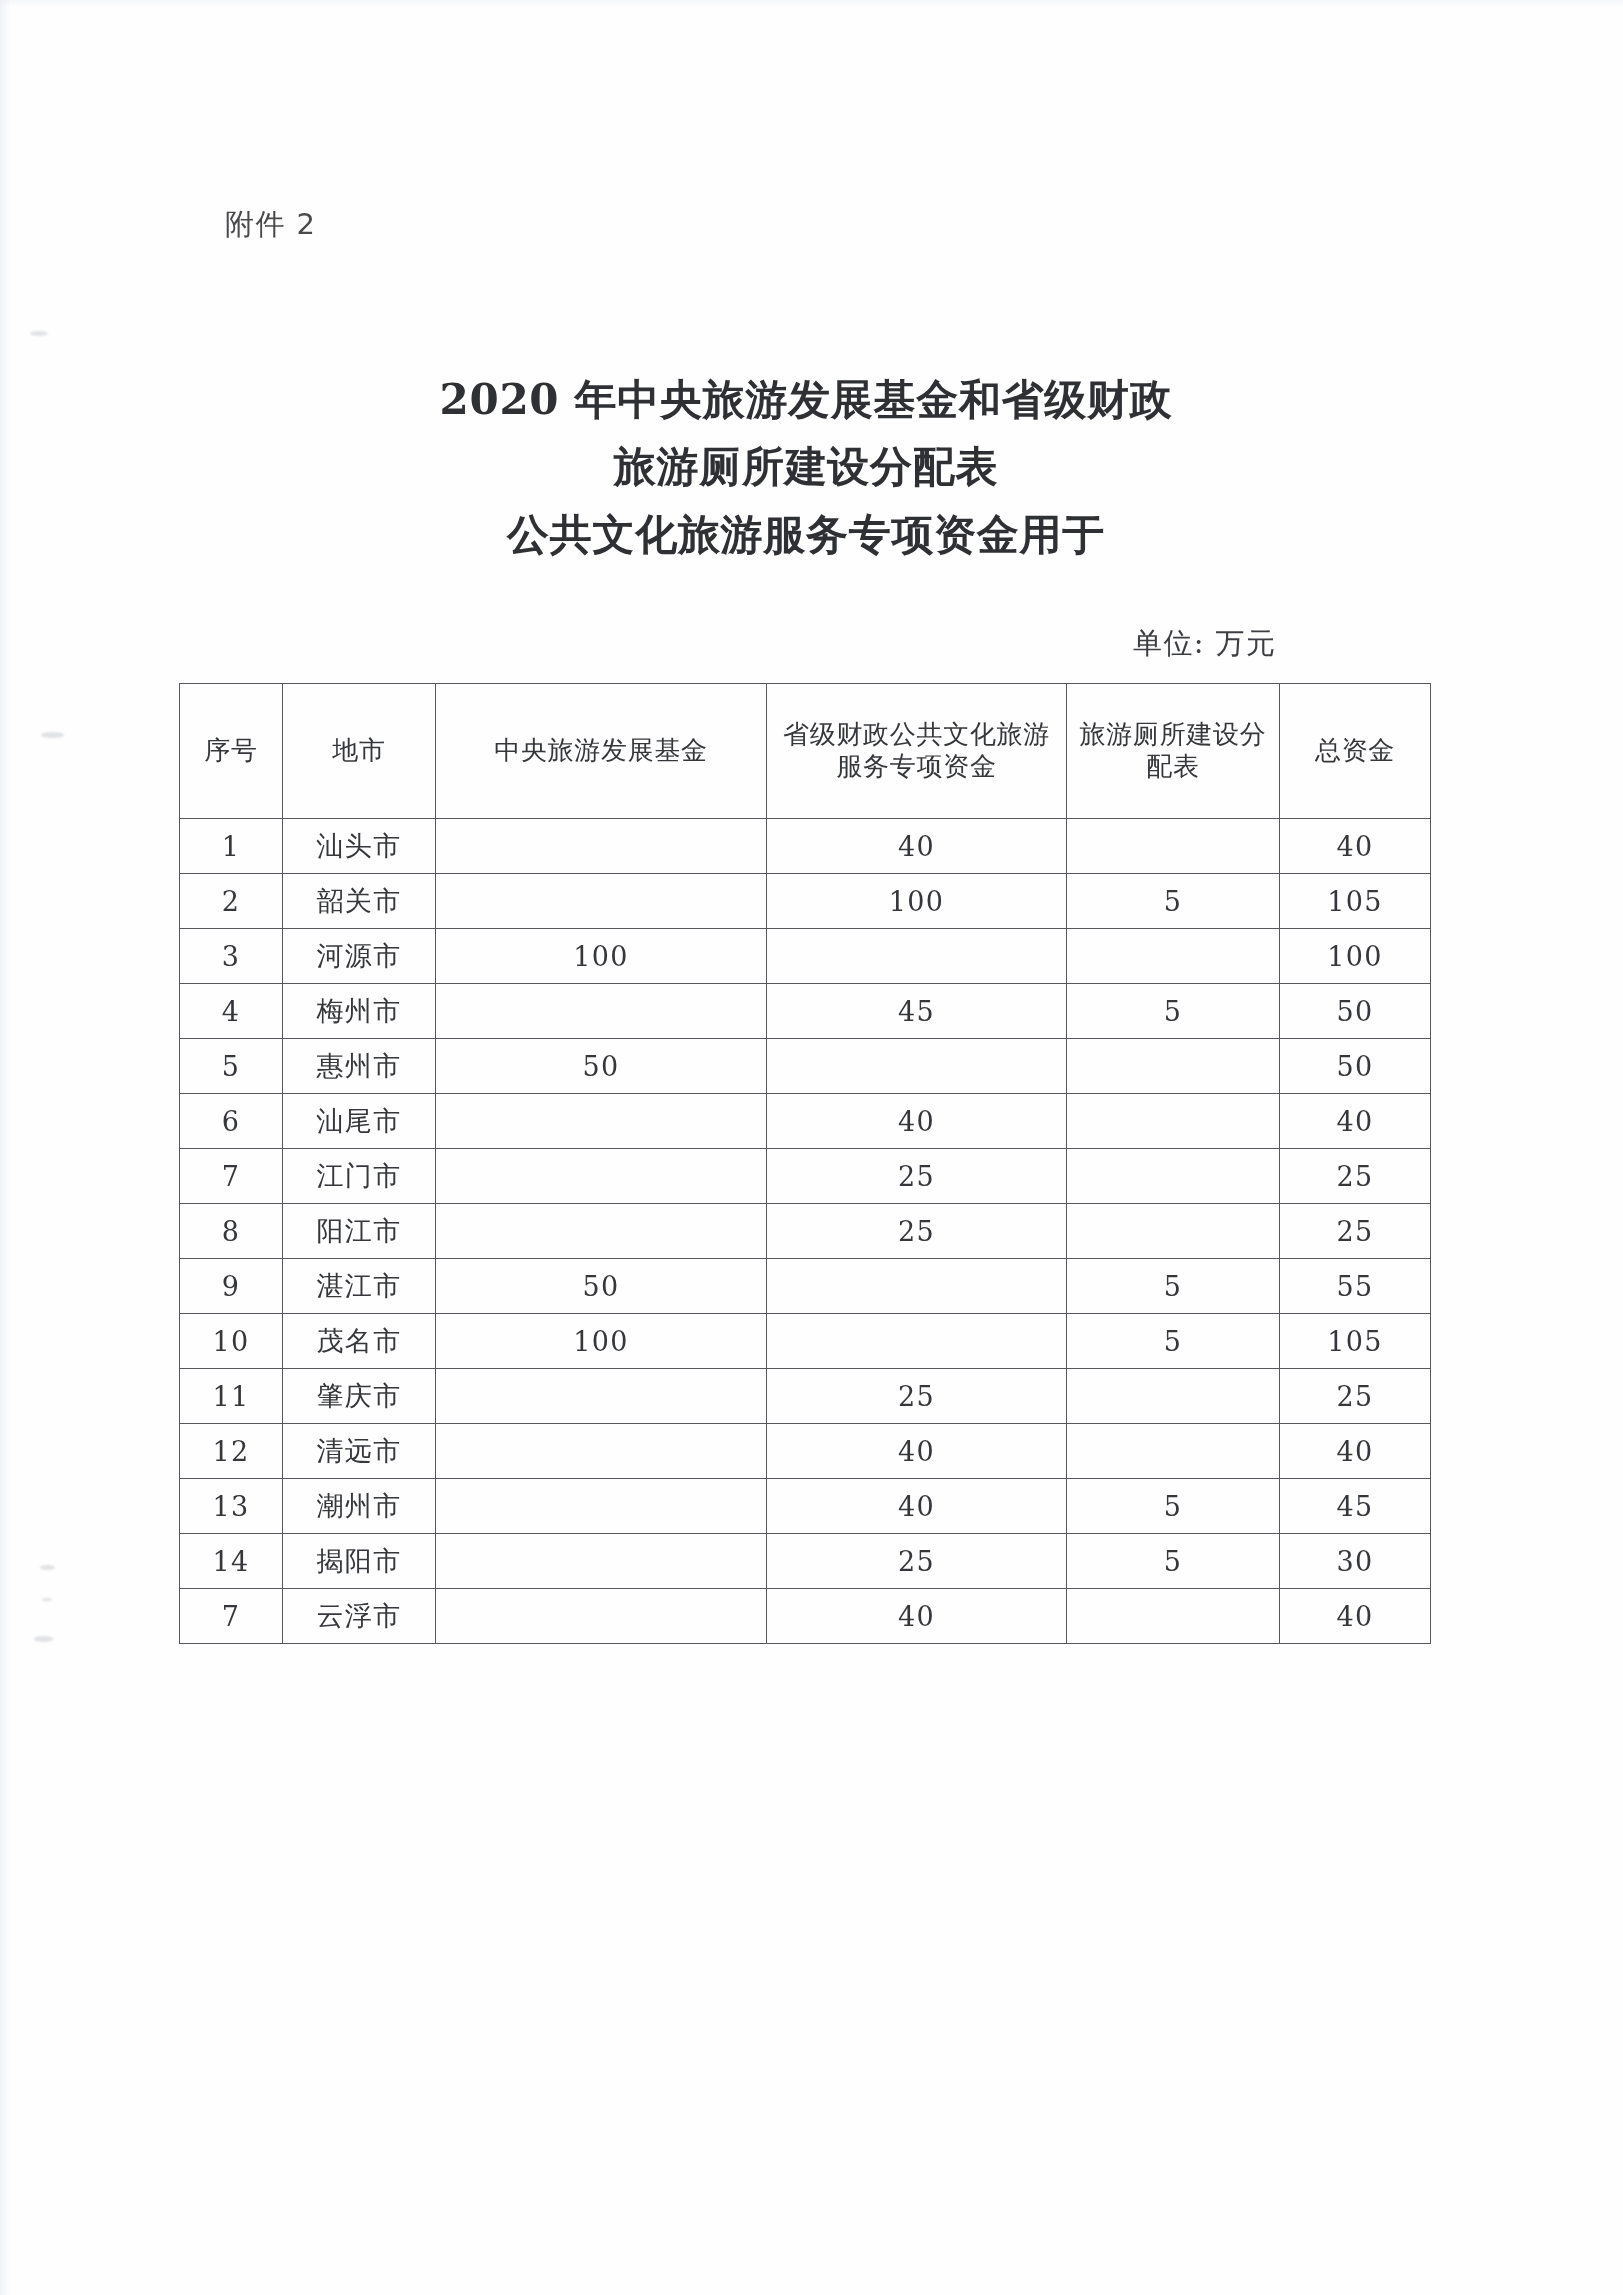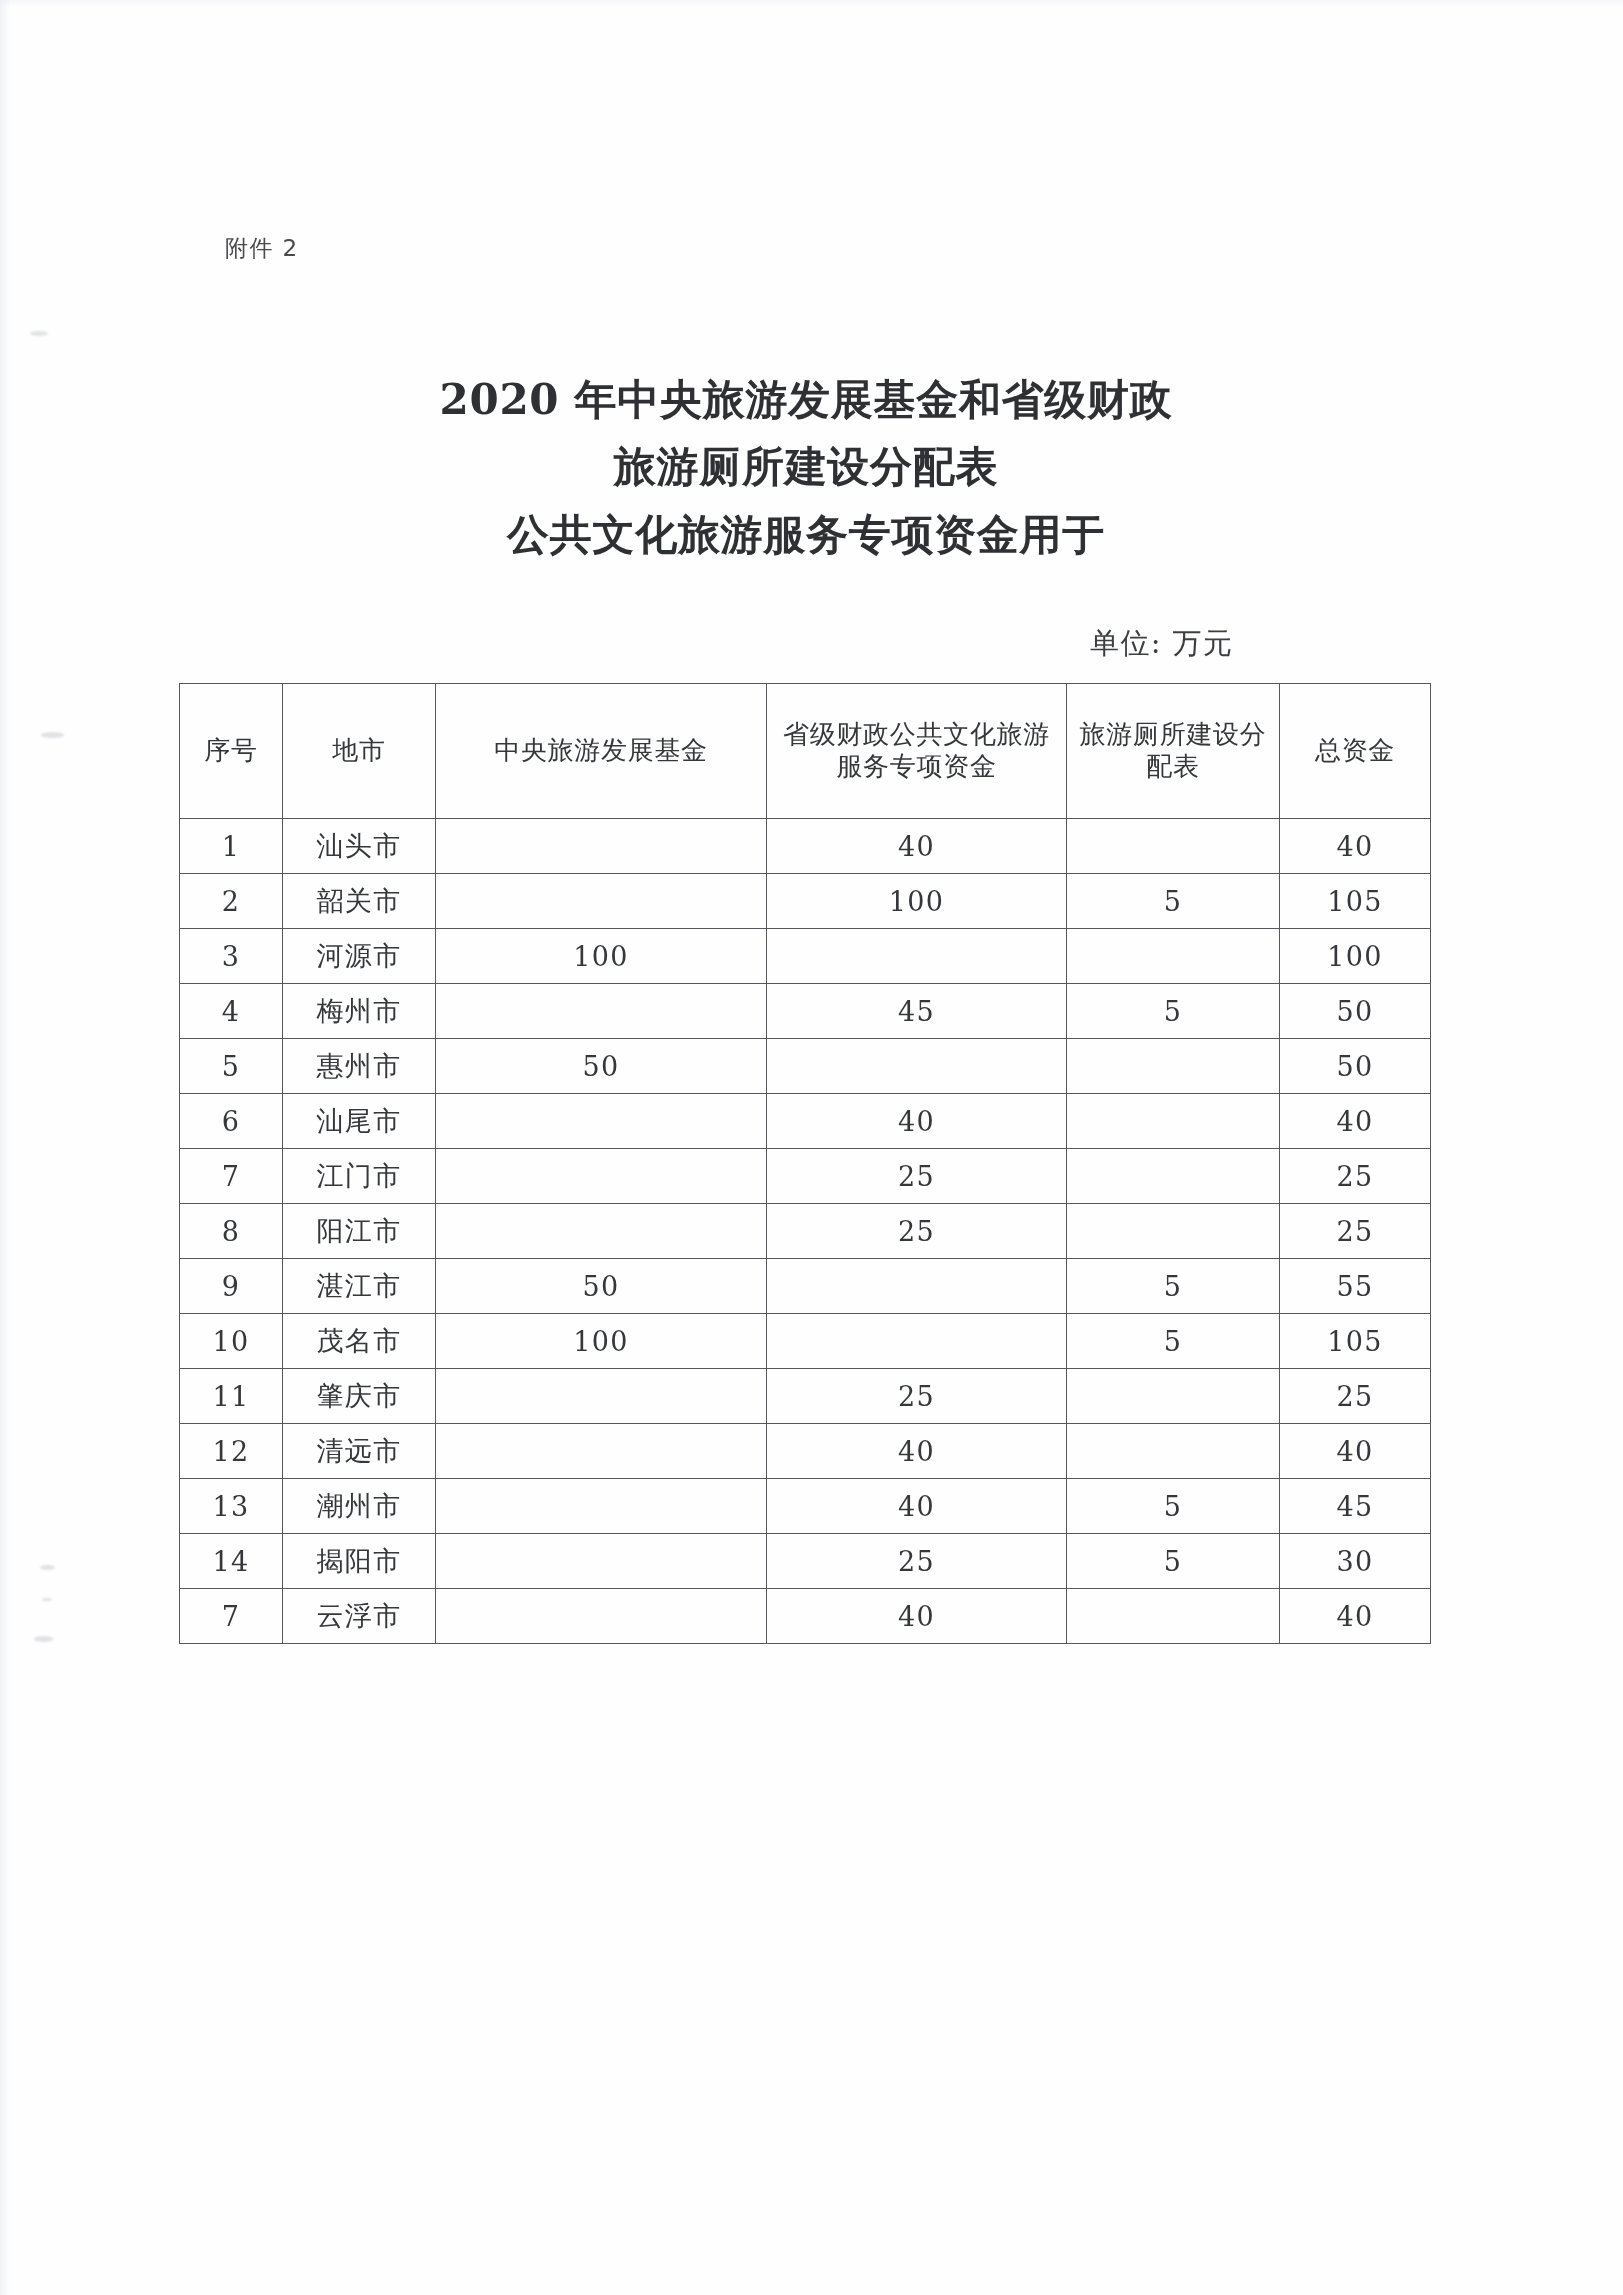--- a/index.html
+++ b/index.html
@@ -31,27 +31,26 @@
     background: rgba(150,156,170,0.28);
     border-radius: 50%;
     filter: blur(0.8px);
   }
 
   
   .attach-label {
     position: absolute;
     left: 225px;
     top: 205px;
-    font-size: 23px;
+    font-size: 29px;
     letter-spacing: 1.4px;
     color: #4a4a4c;
     font-family: "DejaVu Sans", "Liberation Sans", sans-serif;
     font-weight: 400;
     white-space: nowrap;
-    margin-top: 28px;
   }
 
   
   .title-block {
     position: absolute;
     left: 179px;
     top: 341px;
     width: 1254px;
     text-align: center;
     margin-top: 36px;
@@ -64,21 +63,21 @@
     color: #2e3034;
     margin: 0 0 22px 0;
     font-family: "DejaVu Serif", "Liberation Serif", serif;
     white-space: nowrap;
   }
   .title-line:last-child { margin-bottom: 0; }
 
   
   .unit-note {
     position: absolute;
-    left: 1090px;
+    left: 1133px;
     top: 624px;
     font-size: 29px;
     letter-spacing: 1.4px;
     color: #3c3e42;
     white-space: nowrap;
   }
 
   
   .fund-table {
     position: absolute;

